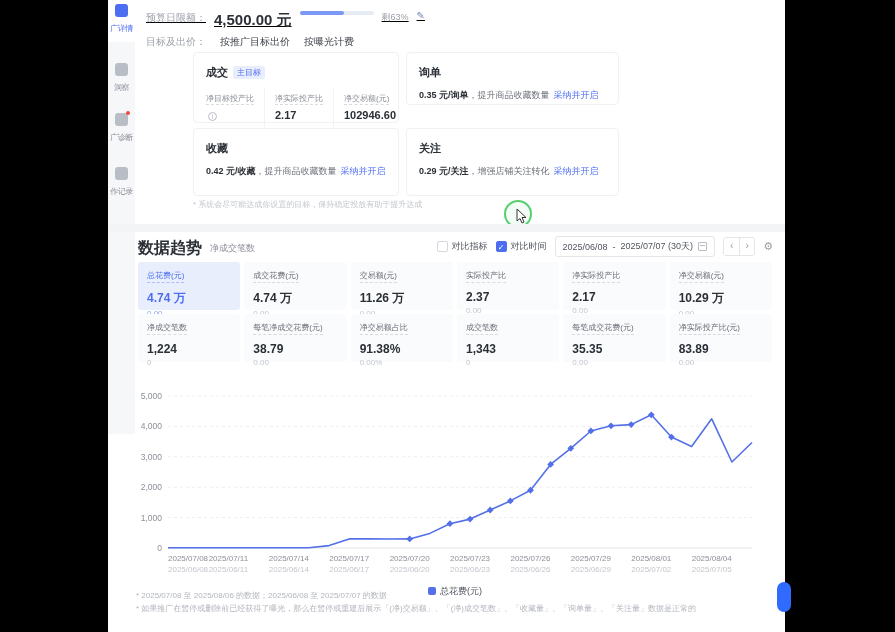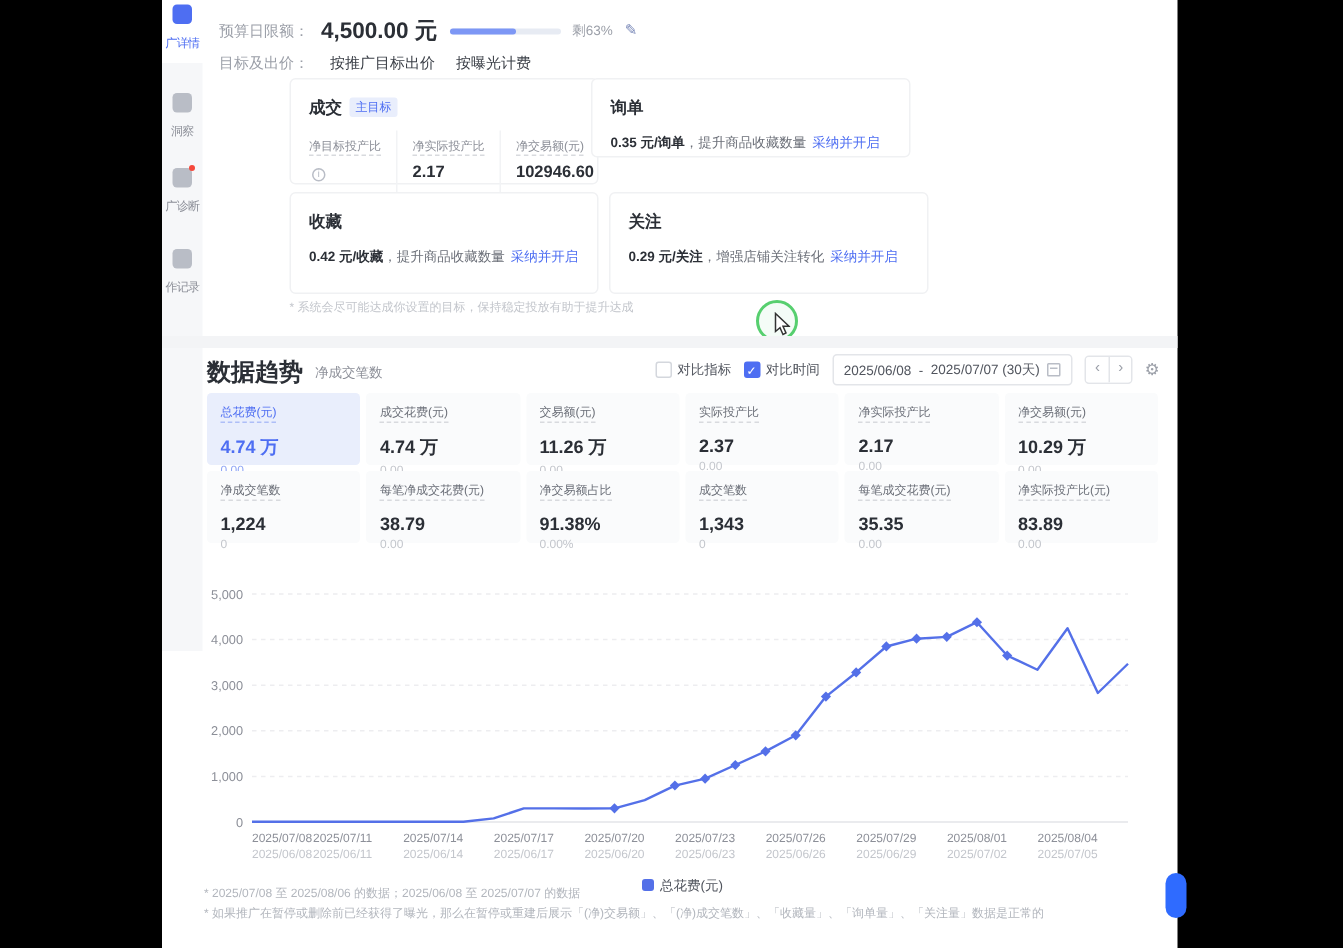--- a/index.html
+++ b/index.html
@@ -13,34 +13,34 @@
   .side-panel { position:absolute; left:0; top:42px; width:27px; height:392px; background:#f6f7f9; }
   .side-item { position:absolute; left:0; width:27px; text-align:center; cursor:pointer; }
   .side-ico { display:inline-block; width:13px; height:13px; border-radius:3px; background:#b9bdc6; position:relative; }
   .side-item.active .side-ico { background:#4e6ef2; }
   .side-lab { display:block; font-size:8px; color:#8c8f98; margin-top:2px; letter-spacing:-0.5px; white-space:nowrap; }
   .side-item.active .side-lab { color:#4e6ef2; }
   .red-dot { position:absolute; right:-2px; top:-2px; width:4px; height:4px; border-radius:50%; background:#f5483b; }
 
   
   .row-label { font-size:10px; color:#9b9fa8; }
-  .budget-row { position:absolute; left:38px; top:11px; display:flex; align-items:center; gap:8px; }
+  .budget-row { position:absolute; left:38px; top:11px; display:flex; gap:8px;text-decoration:underline; }
   .budget-val { font-size:15px; font-weight:bold; color:#2b2f36; }
   .pbar { width:74px; height:4px; border-radius:2px; background:#e7ebf3; position:relative; }
   .pbar-fill { position:absolute; left:0; top:0; height:4px; border-radius:2px; background:#7d97f5; }
   .remain { font-size:9px; color:#9b9fa8; }
   .pencil { font-size:10px; color:#7a89b8; cursor:pointer; line-height:1; }
   .bid-row { position:absolute; left:38px; top:35px; display:flex; align-items:flex-start; gap:14px; }
   .bid-opt { font-size:10px; color:#3c4048; cursor:pointer; }
 
   
   .cards { position:absolute; left:85px; top:52px; width:533px; }
   .gcard { position:absolute; background:#fff; border:1px solid #f0f1f3; border-radius:4px; padding:9px 12px; }
   .gcard.c1 { left:0; top:0; width:206px; height:71px; }
-  .gcard.c2 { left:201px; top:0; width:213px; height:53px; }
+  .gcard.c2 { left:213px; top:0; width:213px; height:53px; }
   .gcard.c3 { left:0; top:76px; width:206px; height:68px; }
   .gcard.c4 { left:213px; top:76px; width:213px; height:68px; }
   .gtitle { font-size:11px; font-weight:bold; color:#2b2f36; display:inline-block; }
   .gbadge { display:inline-block; font-size:8px; color:#4e6ef2; background:#e9eefc; border-radius:2px; padding:1px 4px; margin-left:5px; vertical-align:1px; cursor:default; }
   .gmetrics { display:flex; margin-top:7px; }
   .gmetric { padding-right:10px; }
   .gmetric + .gmetric { border-left:1px solid #f2f3f5; padding-left:10px; }
   .gm-label { font-size:8px; color:#8c8f98; border-bottom:1px dashed #d8dade; padding-bottom:1px; white-space:nowrap; }
   .gm-value { font-size:11px; font-weight:bold; color:#2b2f36; margin-top:4px; }
   .info-i { display:inline-block; width:9px; height:9px; border:1px solid #b9bdc6; border-radius:50%; color:#b9bdc6; font-size:7px; line-height:8px; text-align:center; margin-left:2px; vertical-align:0; cursor:pointer; }

